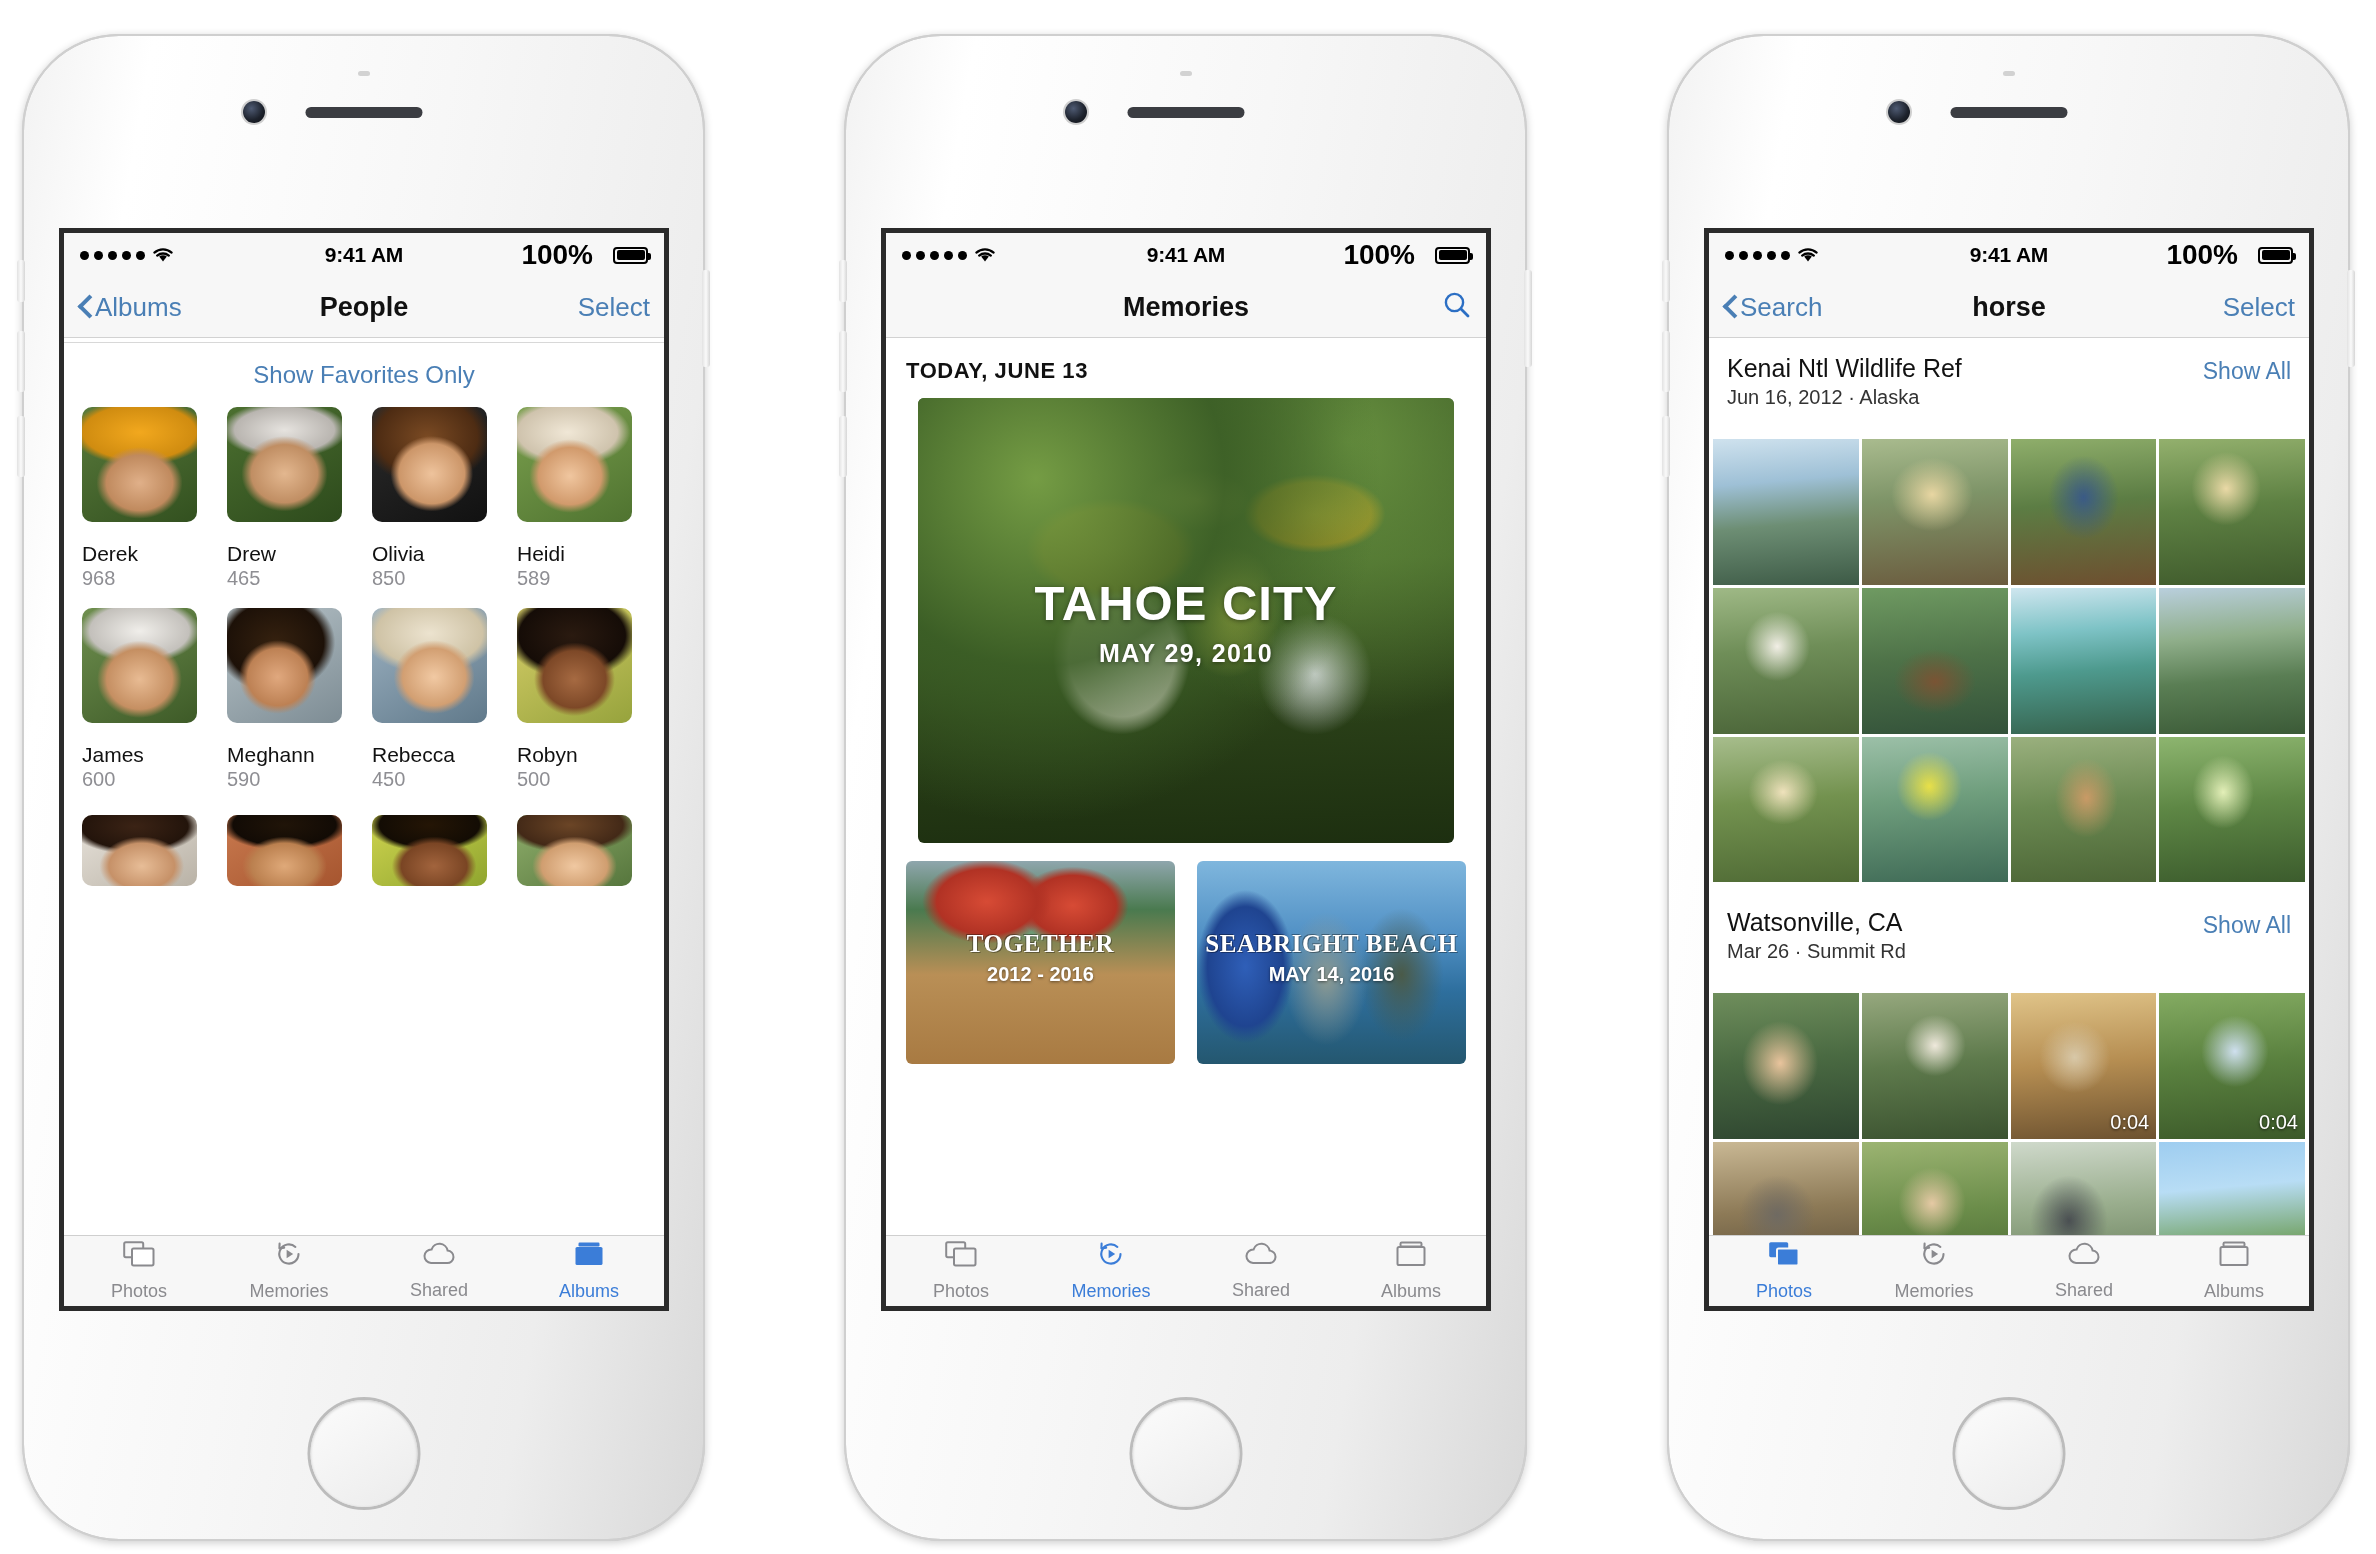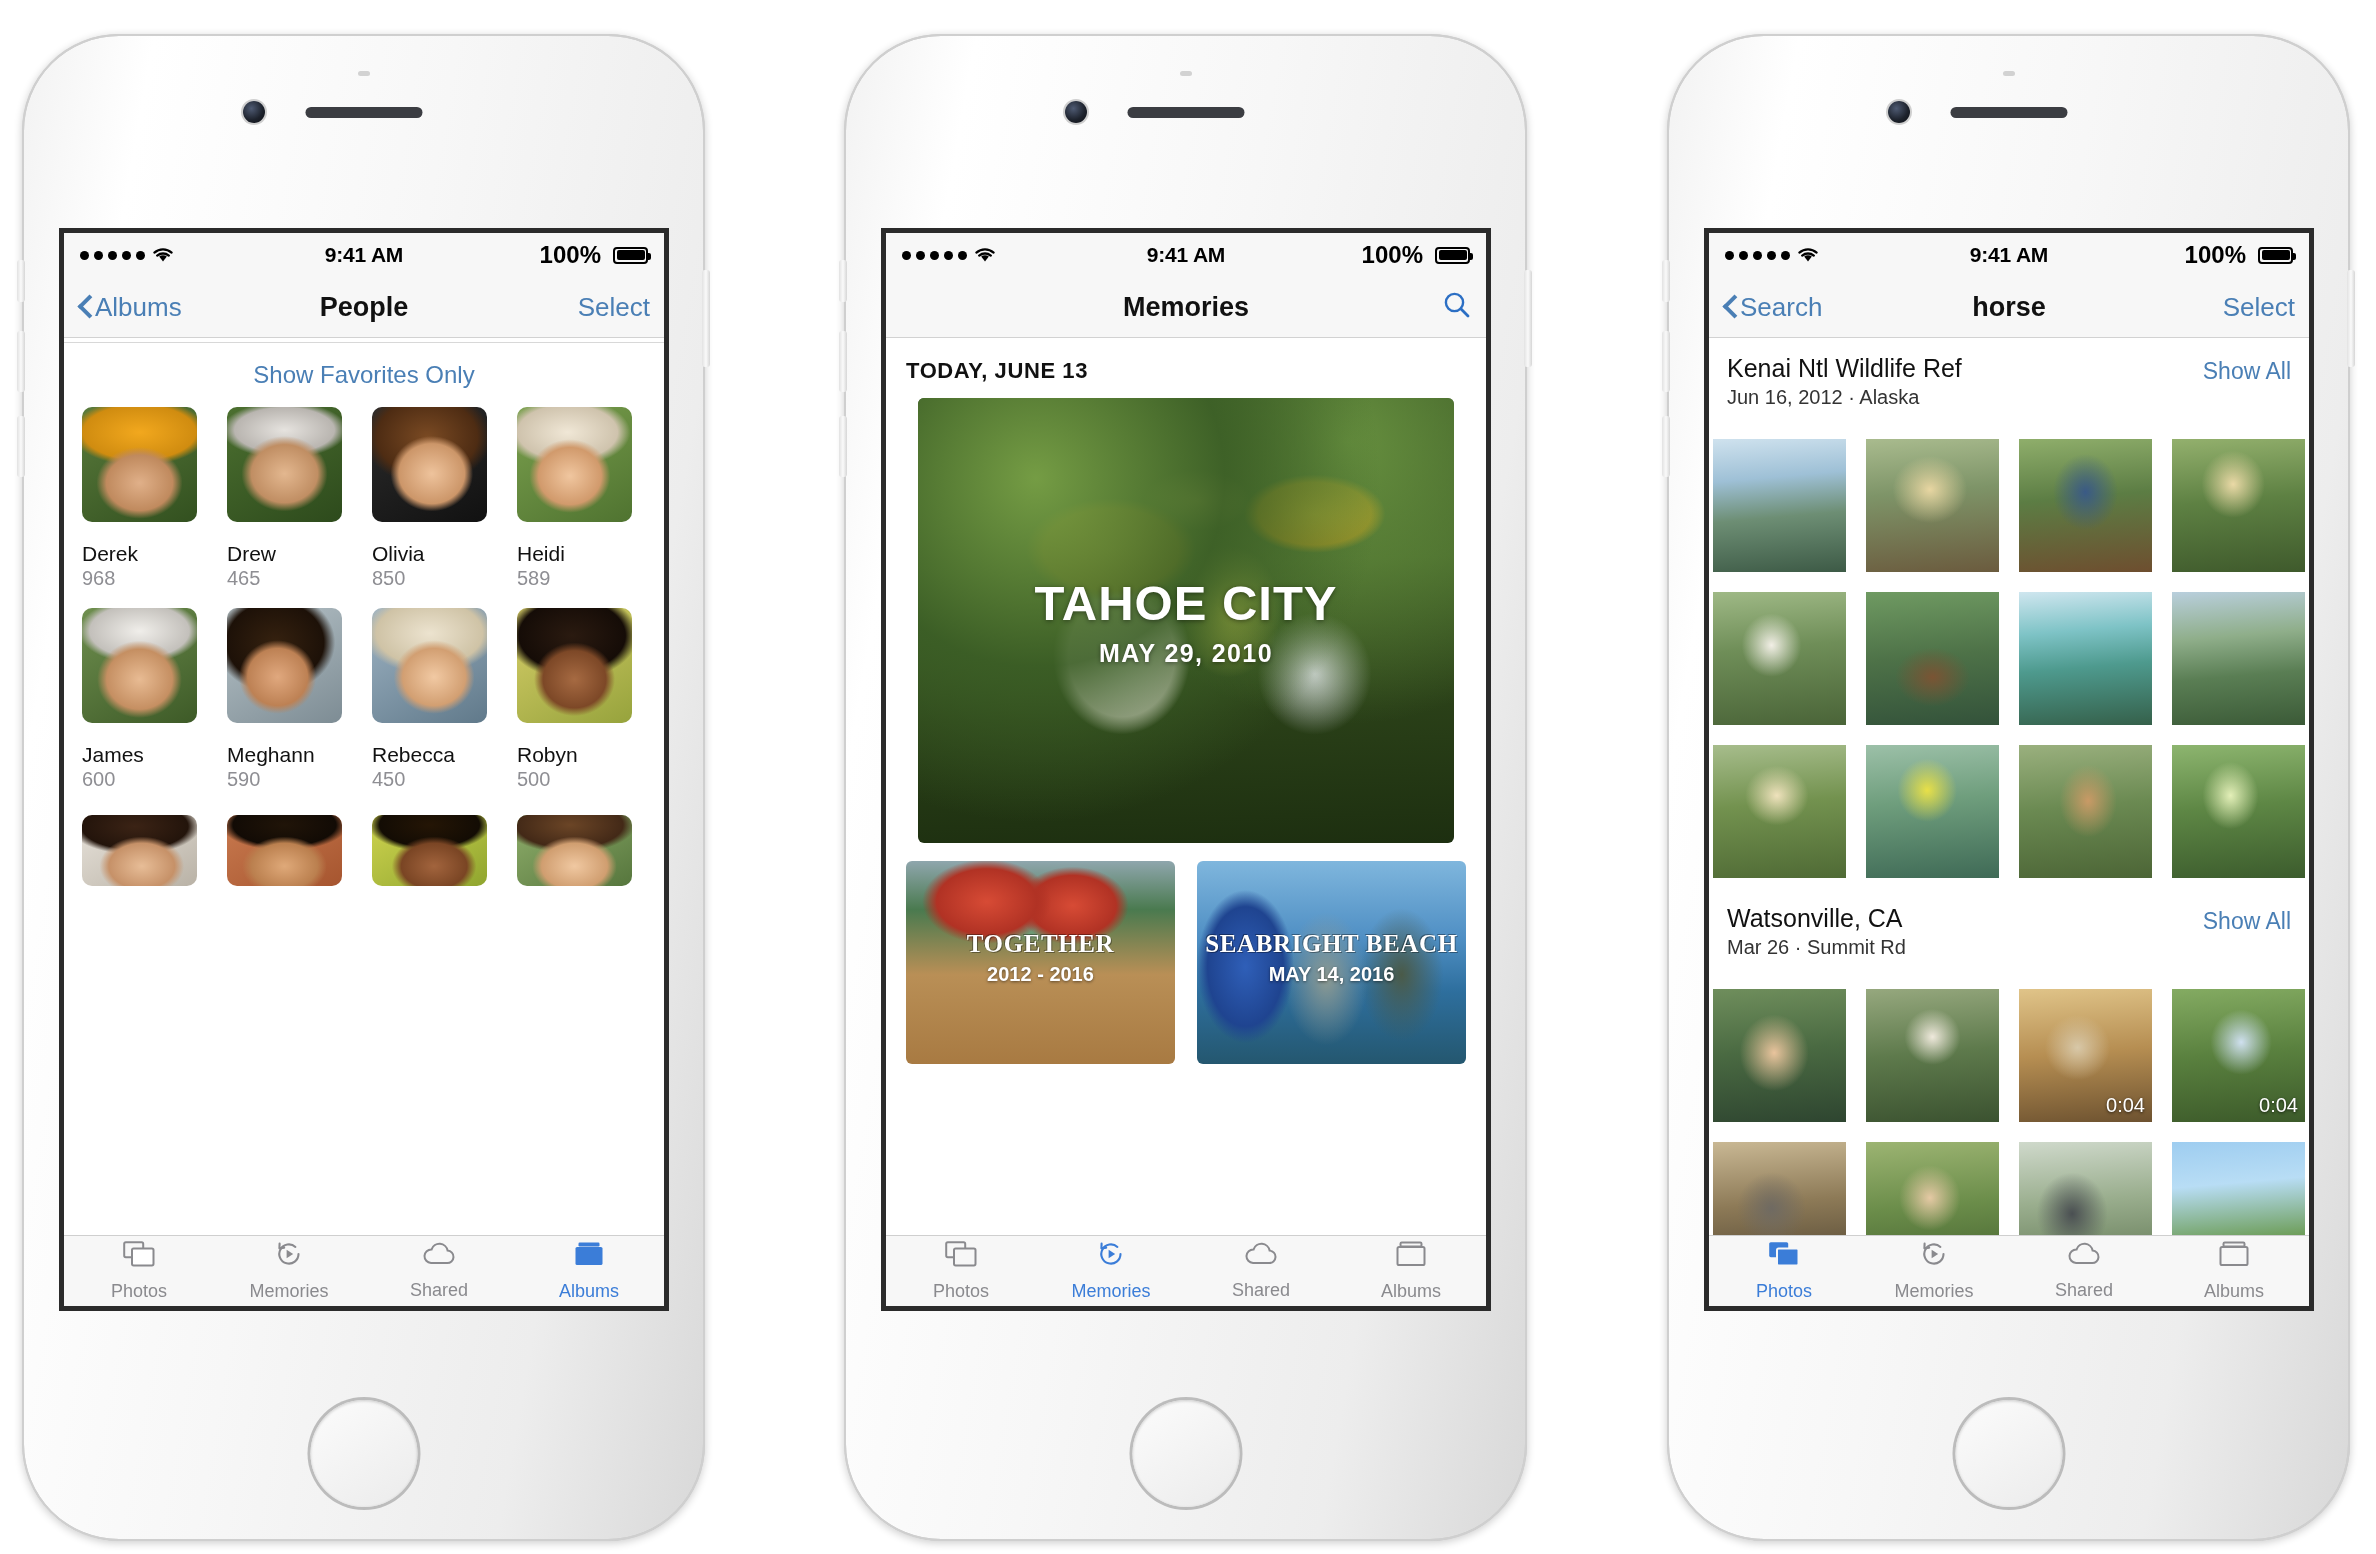--- a/index.html
+++ b/index.html
@@ -62,21 +62,21 @@
     height:44px; background:#f7f7f7; display:flex; align-items:center;
     padding:0 16px; font-size:21px; font-weight:bold; color:#000; flex:0 0 auto;
     position:relative;
   }
   .sb-left { display:flex; align-items:center; gap:7px; }
   .dots { display:flex; gap:5px; align-items:center; }
   .dots i { width:9px; height:9px; border-radius:50%; background:#000; display:block; }
   .wifi { width:22px; height:16px; position:relative; display:inline-block; }
   .wifi svg { display:block; }
   .sb-time { position:absolute; left:50%; transform:translateX(-50%); font-size:21px; font-weight:bold; letter-spacing:-0.2px;}
-  .sb-right { margin-left:auto; display:flex; align-items:center; gap:12px; font-size:24px; font-weight:bold;justify-content:center;}
+  .sb-right { margin-left:auto; display:flex; align-items:center; gap:20px; font-size:28px; font-weight:bold;justify-content:center;}
   .battery { width:35px; height:17px; border:2px solid #000; border-radius:4px; position:relative; }
   .battery::after { content:""; position:absolute; right:-5px; top:4.5px; width:3px; height:7px; background:#000; border-radius:0 2px 2px 0;}
   .battery i { position:absolute; left:1.5px; top:1.5px; bottom:1.5px; width:28px; background:#000; border-radius:2px; display:block;}
 
   
   .navbar {
     height:61px; background:#f7f7f7; border-bottom:1px solid #d2d2d2;
     display:flex; align-items:center; padding:0 14px; flex:0 0 auto; position:relative;
   }
   .nav-back { display:flex; align-items:center; gap:4px; color:#4a7fb5; font-size:26px; cursor:pointer;}
@@ -116,21 +116,21 @@
   .mem-card-title { font-size:25px; font-weight:bold; letter-spacing:0.6px; line-height:1.12;
     text-shadow: -1px -1px 0 rgba(0,0,0,.35), 1px 1px 0 rgba(0,0,0,.35); font-family:"Liberation Serif", serif;}
   .mem-card-sub { font-size:20px; font-weight:bold; margin-top:5px; text-shadow:0 1px 3px rgba(0,0,0,.5);}
 
   
   .sec-head { display:flex; align-items:flex-start; padding:16px 18px 12px 18px; }
   .sec-head .st { flex:1; }
   .sec-title { font-size:25px; color:#111; font-weight:500;}
   .sec-sub { font-size:20px; color:#333; margin-top:3px;}
   .show-all { color:#4a7fb5; font-size:23px; cursor:pointer; padding-top:4px;}
-  .ph-grid { display:grid; grid-template-columns:repeat(4,1fr); gap:20px; padding:18px 4px;}
+  .ph-grid { display:grid; grid-template-columns:repeat(4,1fr); gap:3px; padding:18px 4px;}
   .ph-cell { width:100%; aspect-ratio:1/1; position:relative; overflow:hidden; }
   .dur { position:absolute; right:7px; bottom:5px; color:#fff; font-size:20px; font-weight:500;
          text-shadow:0 1px 3px rgba(0,0,0,.7);}
 
   
   .tabbar { height:71px; background:#f7f7f7; border-top:1px solid #cfcfcf;
             display:flex; flex:0 0 auto; }
   .tab { flex:1; display:flex; flex-direction:column; align-items:center; justify-content:center; gap:14px; cursor:pointer;}
   .tab .lbl { font-size:18px; color:#8a8a8e; }
   .tab.active .lbl { color:#3b7dd8; }

